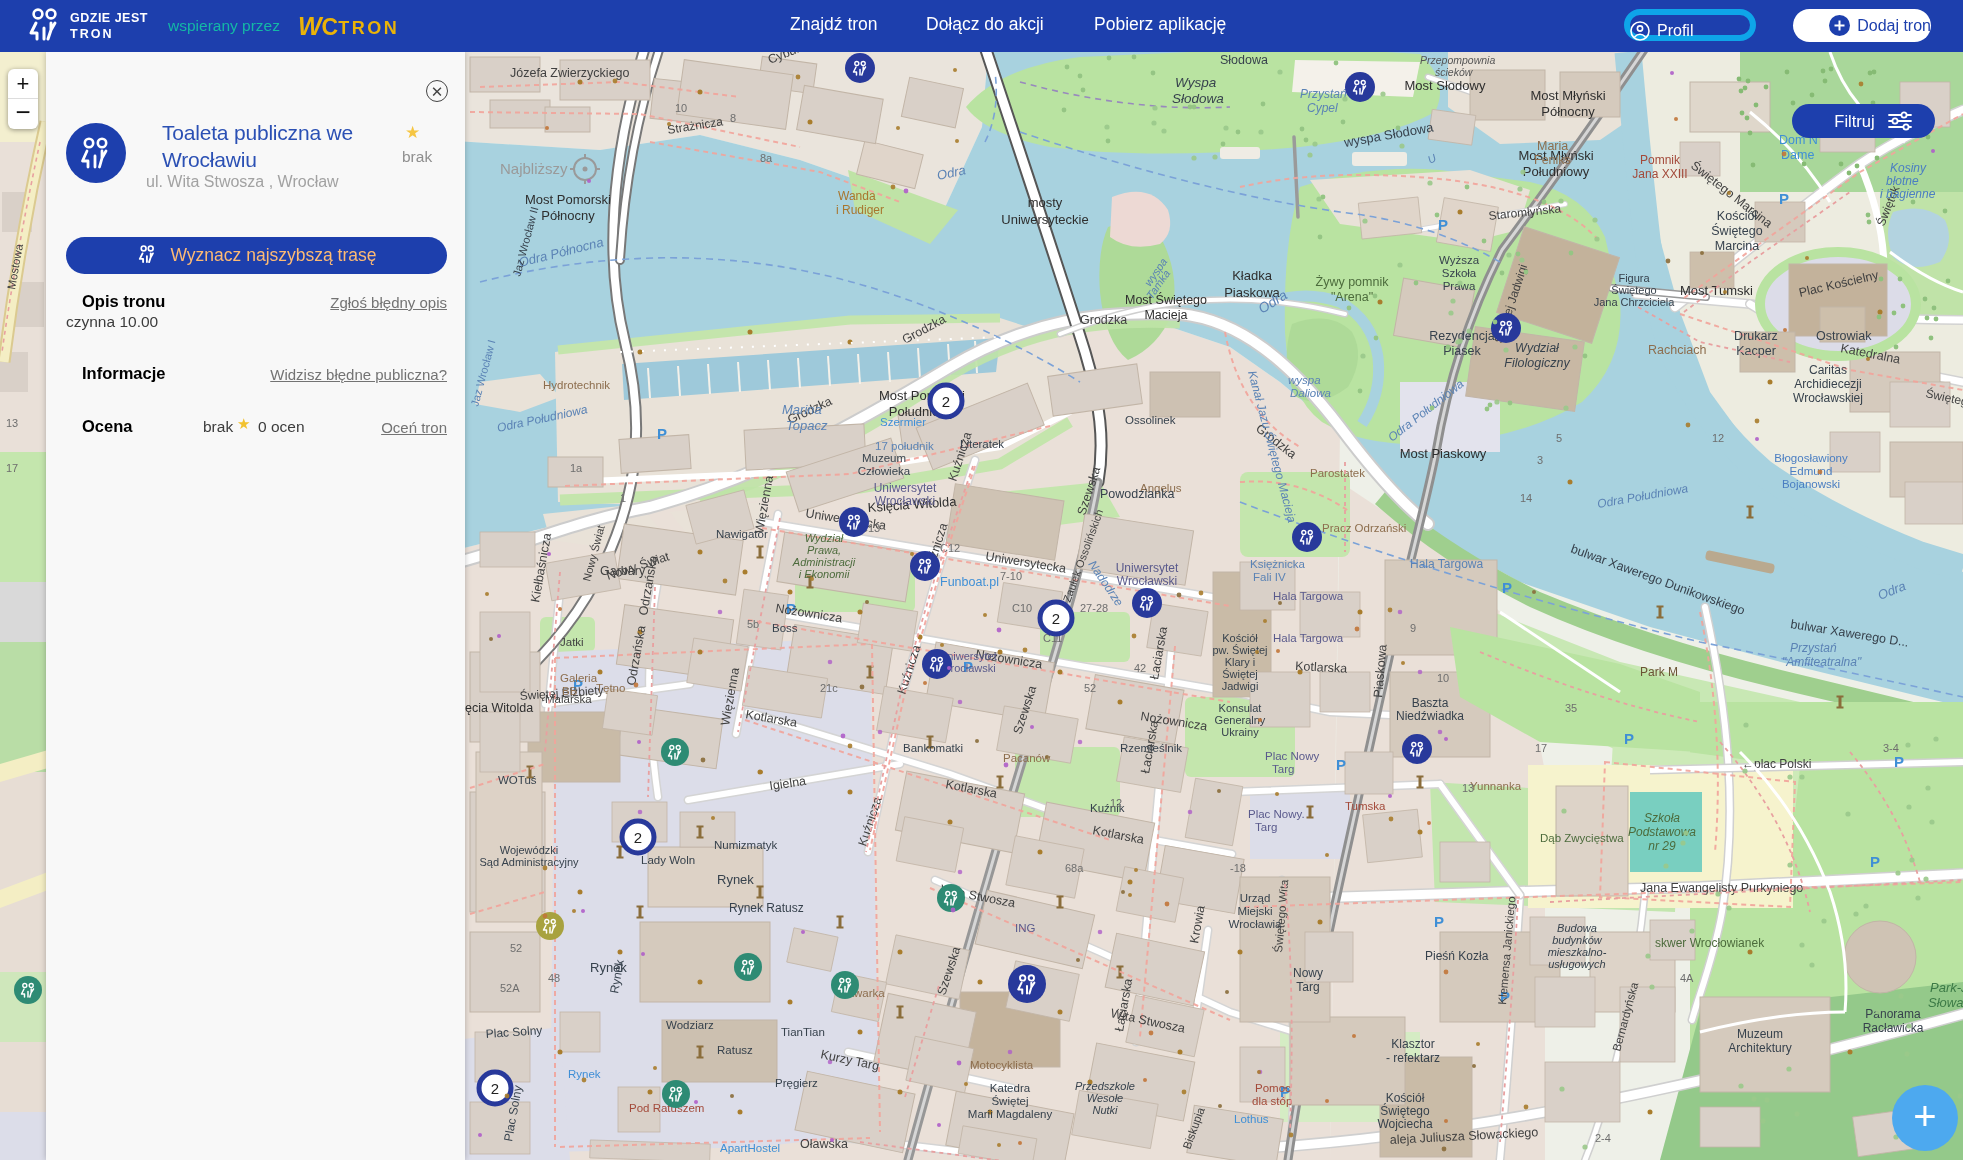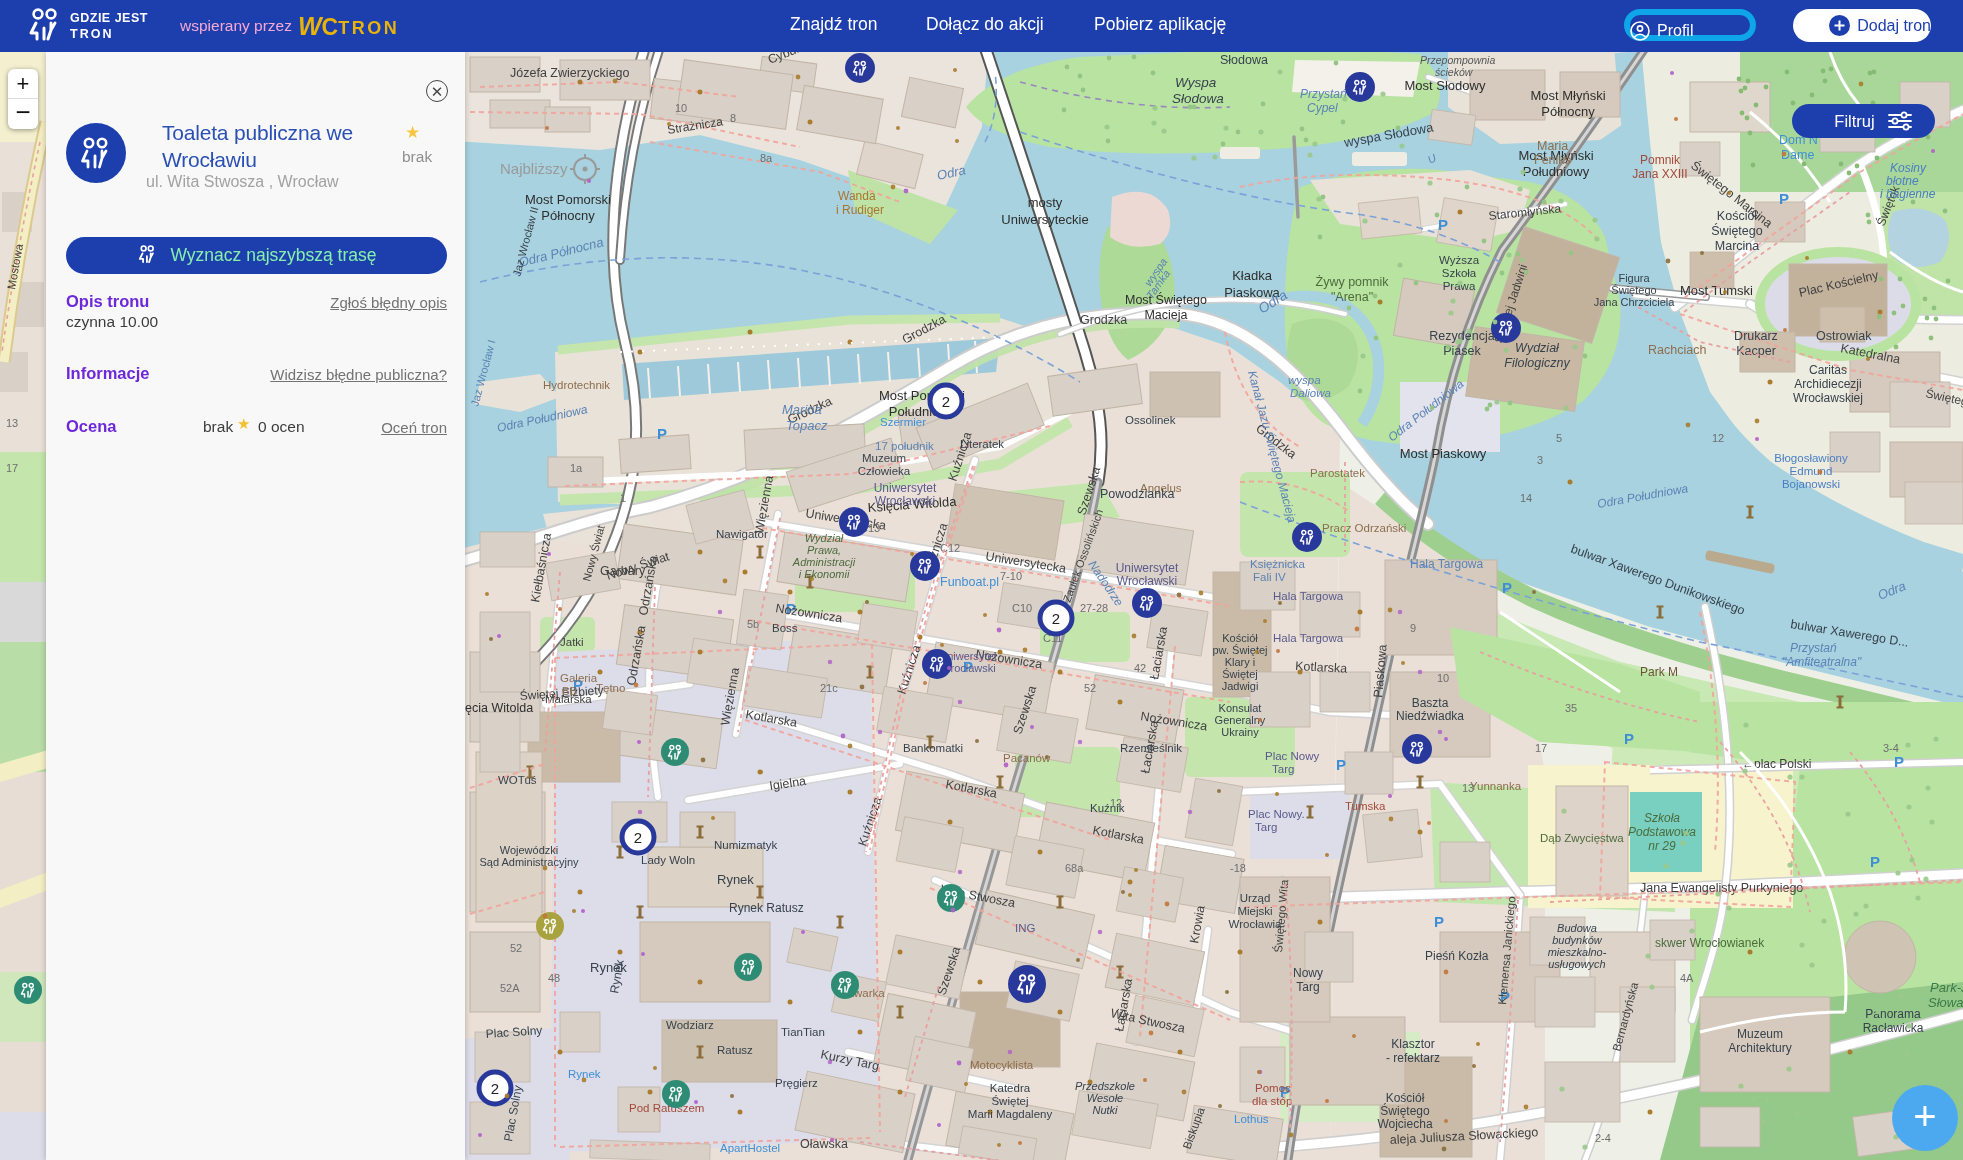--- a/index.html
+++ b/index.html
@@ -2,40 +2,40 @@
 <html><head>
 <meta charset="utf-8">
 <style>
   html,body{margin:0;padding:0}
   body{width:1963px;height:1160px;overflow:hidden;position:relative;
        font-family:"Liberation Sans",sans-serif;background:#edeee6}
   #map{position:absolute;left:0;top:52px;width:1963px;height:1108px}
   
   #nav{position:absolute;left:0;top:0;width:1963px;height:52px;background:#1d3fad;z-index:30}
   #logoTxt{position:absolute;left:70px;top:10px;color:#fff;font-weight:bold;font-size:12.5px;line-height:16px;letter-spacing:.5px}
-  #wsp{position:absolute;left:180px;top:17px;color:#f9a8d4;font-size:15.5px}
+  #wsp{position:absolute;left:168px;top:17px;color:#14b8a6;font-size:15.5px}
   #wct{position:absolute;left:298px;top:12px;color:#eab308;font-weight:bold}
   .navlink{position:absolute;top:14px;color:#fff;font-size:17.5px}
   #btnProfil{position:absolute;left:1624px;top:9px;width:132px;height:32px;border:6px solid #0ea5e9;
      border-radius:17px;color:#fff;font-size:16px;line-height:32px;text-align:left;box-sizing:border-box}
   #btnDodaj{position:absolute;left:1793px;top:9px;width:138px;height:33px;background:#fff;
      border-radius:17px;color:#1d3fad;font-size:16px;line-height:33px;text-align:right;box-sizing:border-box}
   
   #panel{position:absolute;left:46px;top:52px;width:419px;height:1108px;background:#f8f8f8;z-index:20;
      box-shadow:0 0 6px rgba(0,0,0,.25)}
   #pClose{position:absolute;left:380px;top:28px;width:22px;height:22px;border:1.5px solid #444;border-radius:50%;
      color:#444;text-align:center;line-height:21px;font-size:15px;box-sizing:border-box}
   #pAvatar{position:absolute;left:20px;top:71px;width:60px;height:60px;border-radius:50%;background:#1d3fad}
   #pTitle{position:absolute;left:116px;top:67px;width:245px;color:#2b50b4;font-size:21px;line-height:27px;font-weight:500;letter-spacing:-0.2px}
   #pAddr{position:absolute;left:100px;top:121px;color:#a2a2a2;font-size:16px}
   #pStar1{position:absolute;left:359px;top:70px;font-size:17px;color:#f6c643}
   #pBrak1{position:absolute;left:356px;top:96px;color:#8f8f8f;font-size:15.5px}
   #pBtn{position:absolute;left:20px;top:185px;width:381px;height:37px;background:#1d3fad;border-radius:18.5px;
-     color:#86efac;font-size:17.5px;text-align:center;line-height:37px}
-  .pLbl{position:absolute;left:20px;color:#6d28d9;font-size:16.5px;font-weight:bold}
+     color:#fdba74;font-size:17.5px;text-align:center;line-height:37px}
+  .pLbl{position:absolute;left:36px;color:#000000;font-size:16.5px;font-weight:bold}
   .pLink{position:absolute;color:#737373;font-size:15px;text-decoration:underline}
   #pCzy{position:absolute;left:20px;top:261px;color:#3c3c3c;font-size:15.5px}
   #pOcBrak{position:absolute;left:157px;top:366px;color:#3c3c3c;font-size:15.5px}
   #pOcStar{position:absolute;left:191px;top:363px;color:#f2c230;font-size:15px}
   #pOc0{position:absolute;left:212px;top:366px;color:#3c3c3c;font-size:15.5px}
   
   #zoomBox{position:absolute;left:8px;top:69px;width:30px;height:60px;background:#fff;border-radius:6px;
      box-shadow:0 1px 5px rgba(0,0,0,.4);z-index:25;color:#111;text-align:center}
   #zoomBox .zp{font-size:22px;line-height:29px;border-bottom:1px solid #ddd}
   #zoomBox .zm{font-size:26px;line-height:27px}

